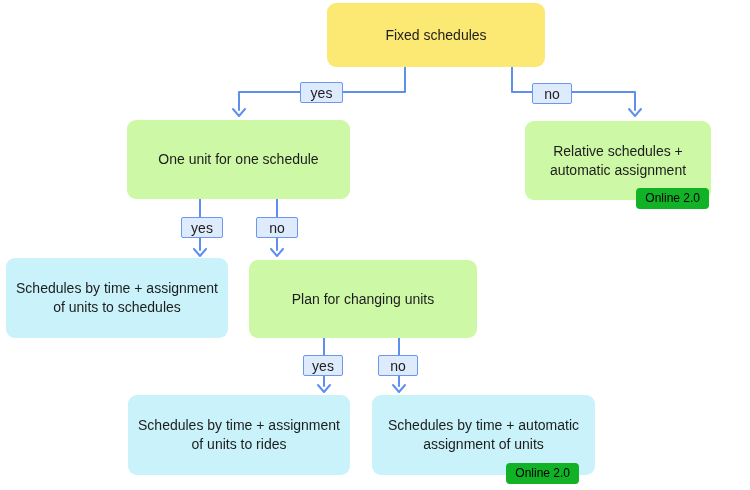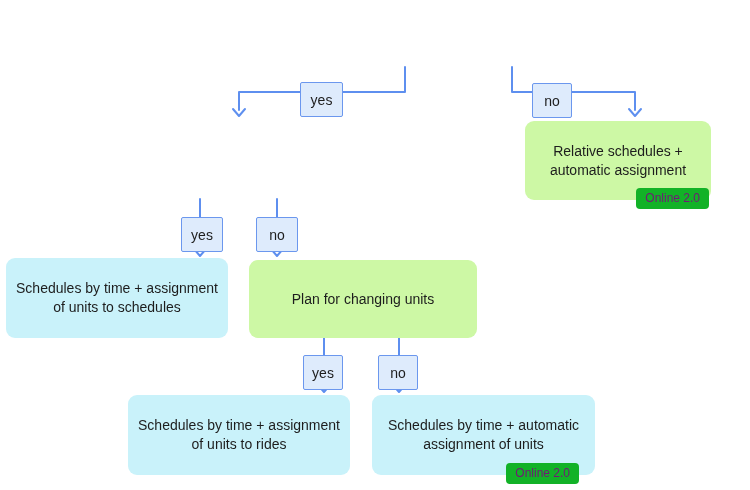--- a/index.html
+++ b/index.html
@@ -35,31 +35,31 @@
     display:flex;align-items:center;justify-content:center;
     text-align:center;
     font-size:14px;line-height:19px;
     padding:0 10px;box-sizing:border-box;
   }
   .node-yellow{background:var(--yellow);}
   .node-green{background:var(--green);}
   .node-cyan{background:var(--cyan);}
   .badge{
     position:absolute;z-index:4;
-    background:var(--badge);color:#701a75;
+    background:var(--badge);color:#000000;
     font-size:12px;line-height:15px;
     padding:3px 9px;border-radius:4px;
     white-space:nowrap;
   }
   .edge-label{
     position:absolute;z-index:3;
     background:var(--label-fill);
     border:1.5px solid var(--label-border);
     box-sizing:border-box;
-    height:35px;
+    height:21px;
     display:flex;align-items:center;justify-content:center;
     font-size:14px;line-height:14px;
     border-radius:2px;
   }
 </style>
 </head>
 <body>
 
 <div class="canvas">
 
@@ -77,21 +77,27 @@
     <path d="M277 199 V250"></path>
     <polyline points="271,249 277,256 283,249"></polyline>
 
     <path d="M324 338 V386"></path>
     <polyline points="318,385 324,392 330,385"></polyline>
 
     <path d="M399 338 V386"></path>
     <polyline points="393,385 399,392 405,385"></polyline>
   </svg>
 
+  <div class="node node-yellow" style="left:327px;top:3px;width:218px;height:64px;">
+    <span>Fixed schedules</span>
+  </div>
 
+  <div class="node node-green" style="left:127px;top:120px;width:223px;height:79px;">
+    <span>One unit for one schedule</span>
+  </div>
 
   <div class="node node-green" style="left:525px;top:121px;width:186px;height:79px;">
     <span>Relative schedules + automatic assignment</span>
     <span class="badge" style="right:2px;bottom:-9px;">Online 2.0</span>
   </div>
 
   <div class="node node-cyan" style="left:6px;top:258px;width:222px;height:80px;">
     <span>Schedules by time + assignment of units to schedules</span>
   </div>
 

